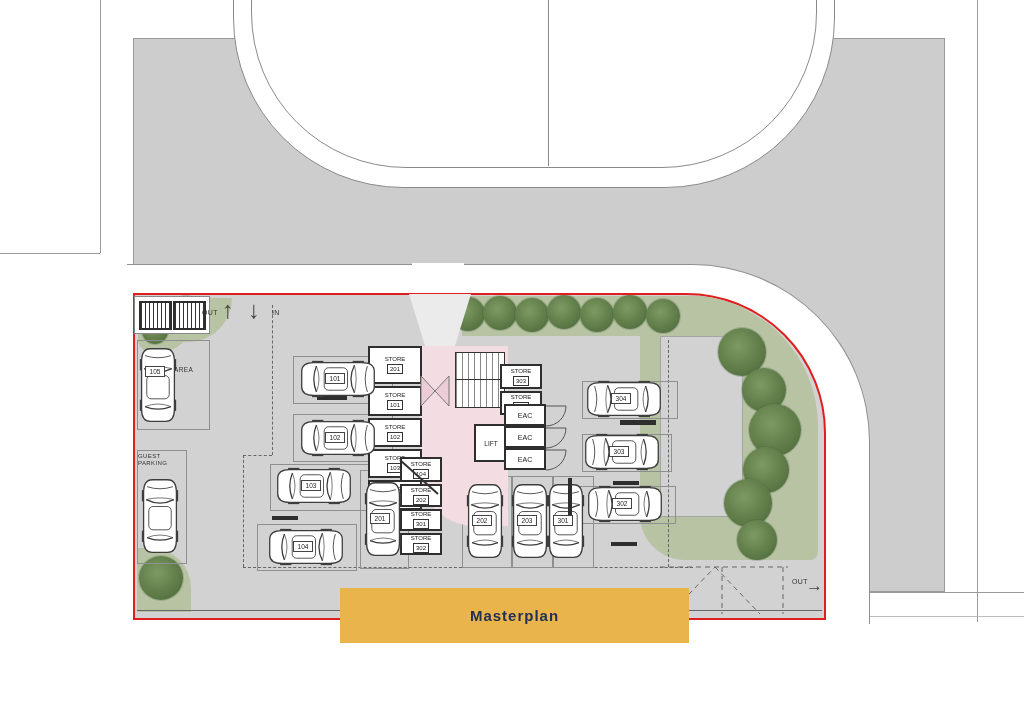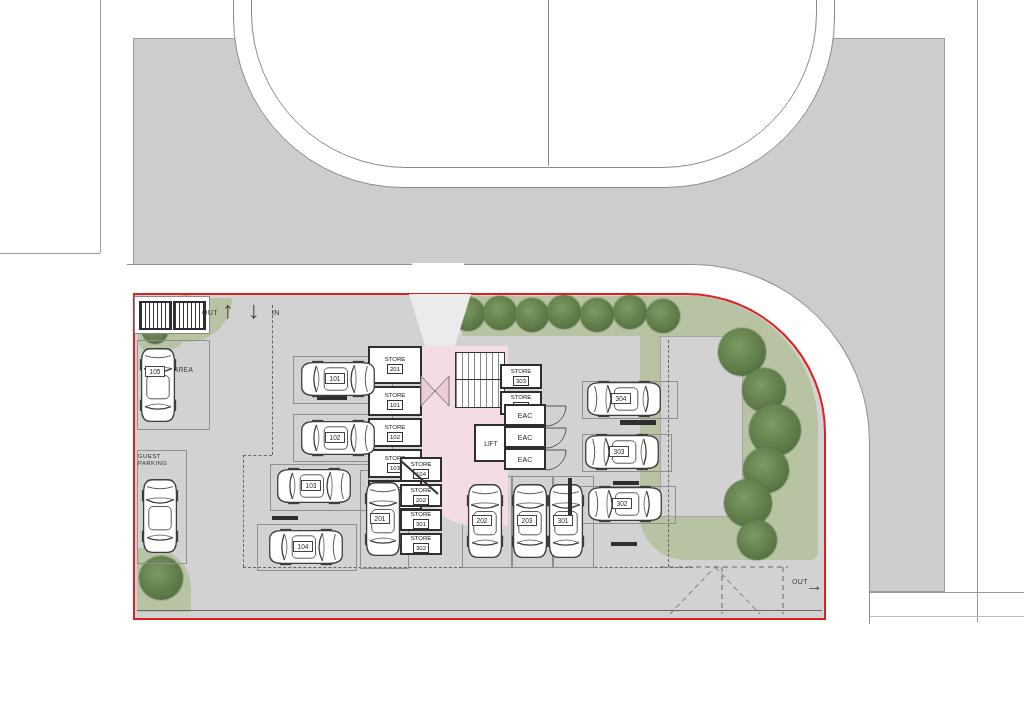--- a/index.html
+++ b/index.html
@@ -281,14 +281,17 @@
 
   <div class="lbl" style="left:202px;top:309px">OUT</div>
   <div class="arrowglyph" style="left:222px;top:298px">↑</div>
   <div class="arrowglyph" style="left:248px;top:298px">↓</div>
   <div class="lbl" style="left:272px;top:309px">IN</div>
   <div class="lbl" style="left:174px;top:366px;font-size:6.5px">AREA</div>
   <div class="lbl" style="left:138px;top:453px;width:46px;font-size:6px;line-height:7px">GUEST PARKING</div>
   <div class="lbl" style="left:792px;top:578px">OUT</div>
   <div class="arrowglyph" style="left:806px;top:577px;font-size:17px;line-height:17px">→</div>
 
+  <div class="banner" style="background: rgb(233, 180, 76); color: rgb(35, 48, 84);">
+    <span>Masterplan</span>
+  </div>
 
 </div>
 
 </body></html>

